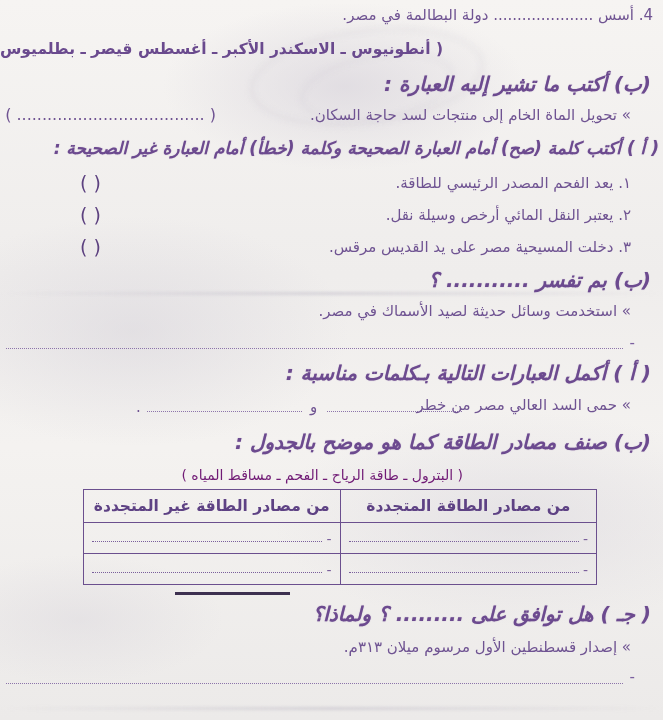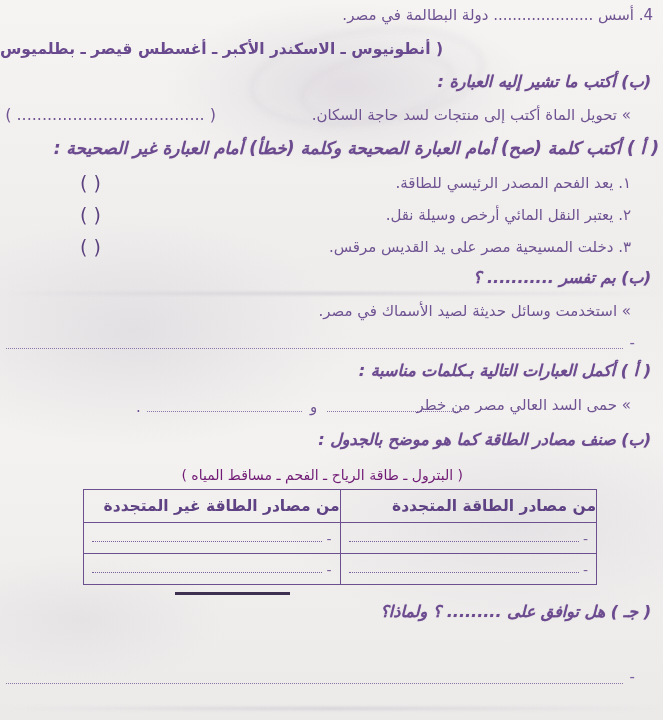--- a/index.html
+++ b/index.html
@@ -54,21 +54,21 @@
 
   .row {
     position: absolute;
     white-space: nowrap;
     line-height: 1;
   }
 
   
   .q-head {
     font-weight: bold;
-    font-size: 16px;
+    font-size: 20px;
     letter-spacing: .2px;
     color: #6c4a8f;
     font-style: italic;
     text-shadow: 0 0 1px rgba(108,74,143,.45);
   }
 
   .body-text {
     font-size: 15px;
     color: #6f5392;
     font-weight: 500;
@@ -114,21 +114,21 @@
     border-collapse: collapse;
     background: transparent;
   }
   .tbl td, .tbl th {
     border: 1.4px solid #6b4f8e;
     padding: 0;
     vertical-align: middle;
   }
   .th-cell {
     height: 32px;
-    text-align: right;
+    text-align: center;
     font-size: 15.5px;
     font-weight: bold;
     color: #5e4284;
     white-space: nowrap;
     margin-top: 40px;
   }
   .td-cell {
     height: 30px;
     position: relative;
   }
@@ -165,21 +165,21 @@
 <div class="streak" style="left:0;top:707px;width:663px;"></div>
 
 <div class="sheet">
 
   <div class="row body-text" style="right:10px; top:8px;">4. أسس ..................... دولة البطالمة في مصر.</div>
 
   <div class="row opts" style="right:220px; top:42px;">( أنطونيوس ـ الاسكندر الأكبر ـ أغسطس قيصر ـ بطلميوس الأول</div>
 
   <div class="row q-head" style="right:12px; top:74px;">(ب) أكتب ما تشير إليه العبارة :</div>
 
-  <div class="row body-text" style="right:32px; top:108px;">» تحويل الماة أكتب إلى منتجات لسد حاجة السكان.</div>
+  <div class="row body-text" style="right:32px; top:108px;">» تحويل الماة الخام إلى منتجات لسد حاجة السكان.</div>
 
   <div class="row paren-blank" style="right:447px; top:107px;">( ..................................... )</div>
 
   <div class="row q-head" style="right:4px; top:140px; font-size:17px;">( أ ) أكتب كلمة (صح) أمام العبارة الصحيحة وكلمة (خطأ) أمام العبارة غير الصحيحة :</div>
 
   <div class="row body-text" style="right:32px; top:176px;">١. يعد الفحم المصدر الرئيسي للطاقة.</div>
   <div class="tf-paren" style="left:80px; top:172px;">(          )</div>
 
   <div class="row body-text" style="right:32px; top:208px;">٢. يعتبر النقل المائي أرخص وسيلة نقل.</div>
   <div class="tf-paren" style="left:80px; top:204px;">(          )</div>
@@ -243,17 +243,18 @@
           </div>
         </td>
       </tr>
     </tbody>
   </table>
 
   <div class="hline" style="left:175px; top:592px; width:115px; height:3px; background:#3d3050;"></div>
 
   <div class="row q-head" style="right:12px; top:604px;">( جـ ) هل توافق على ......... ؟ ولماذا؟</div>
 
+  <div class="row body-text" style="right:32px; top:640px;">» إصدار قسطنطين الأول مرسوم ميلان ٣١٣م.</div>
 
   <div class="answer-dash" style="right:28px; top:668px;">-</div>
   <div class="answer-rule" style="left:6px; right:40px; top:683px;"></div>
 
 </div>
 
 </body></html>

